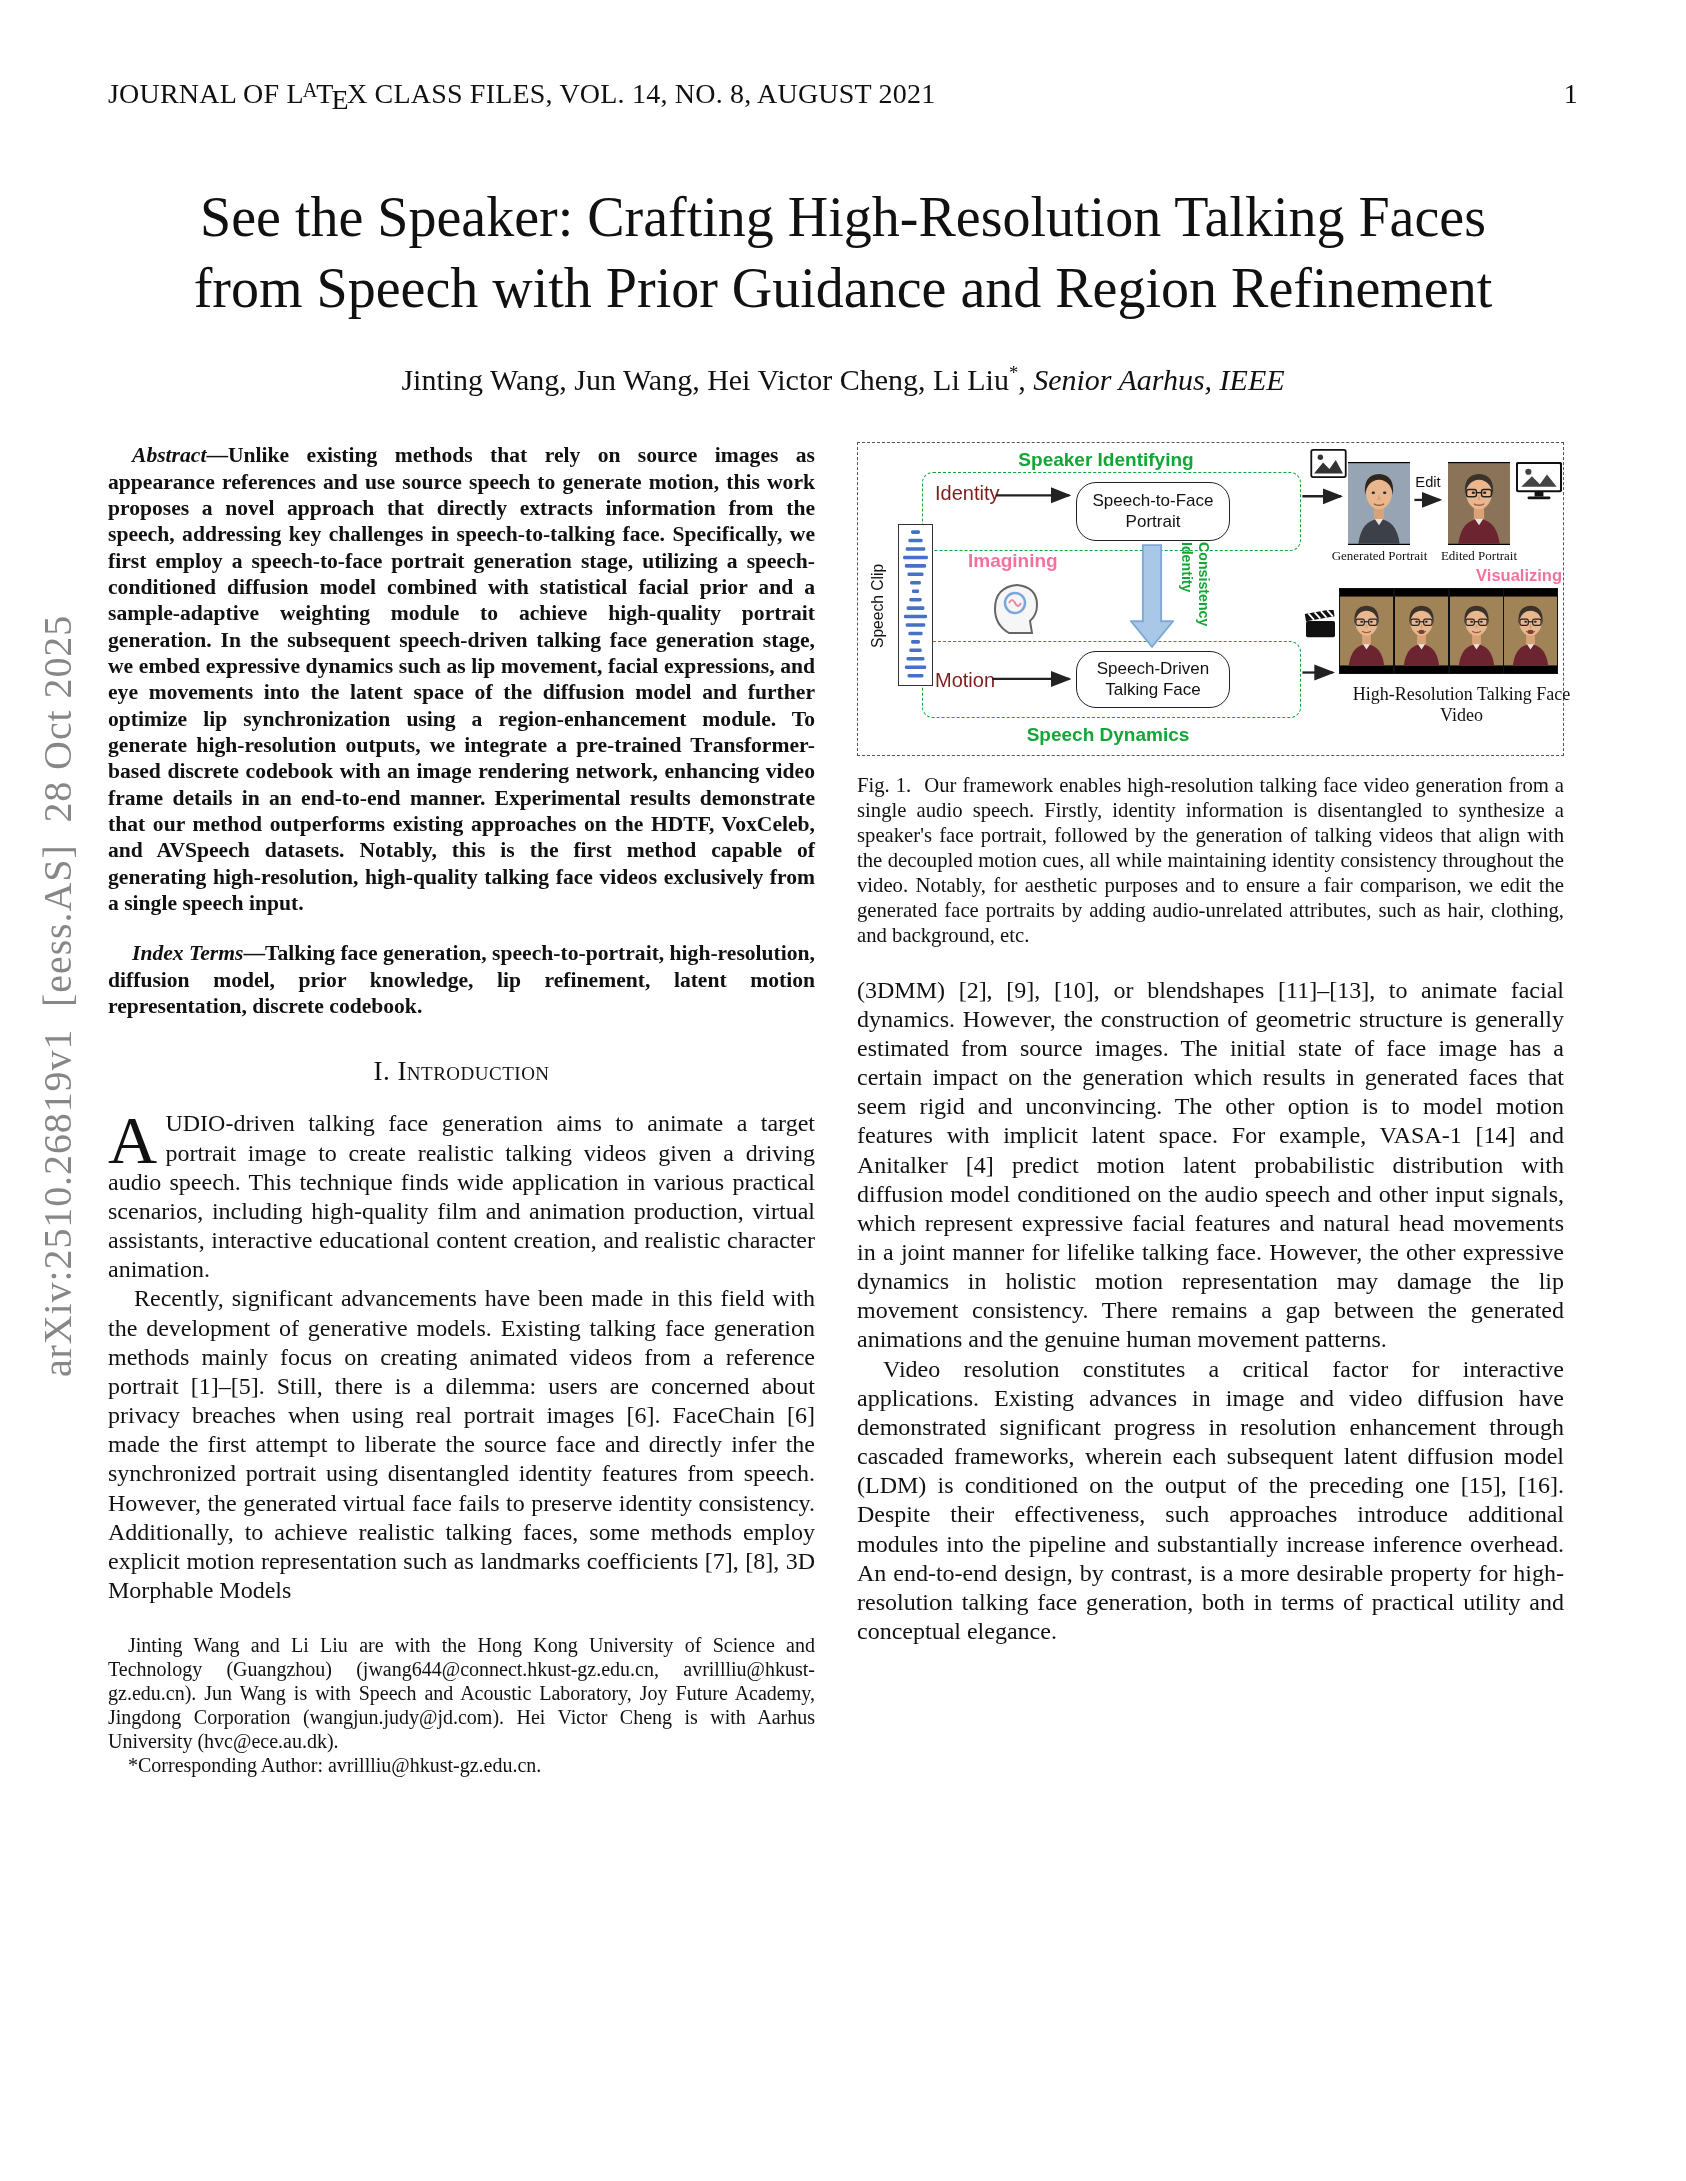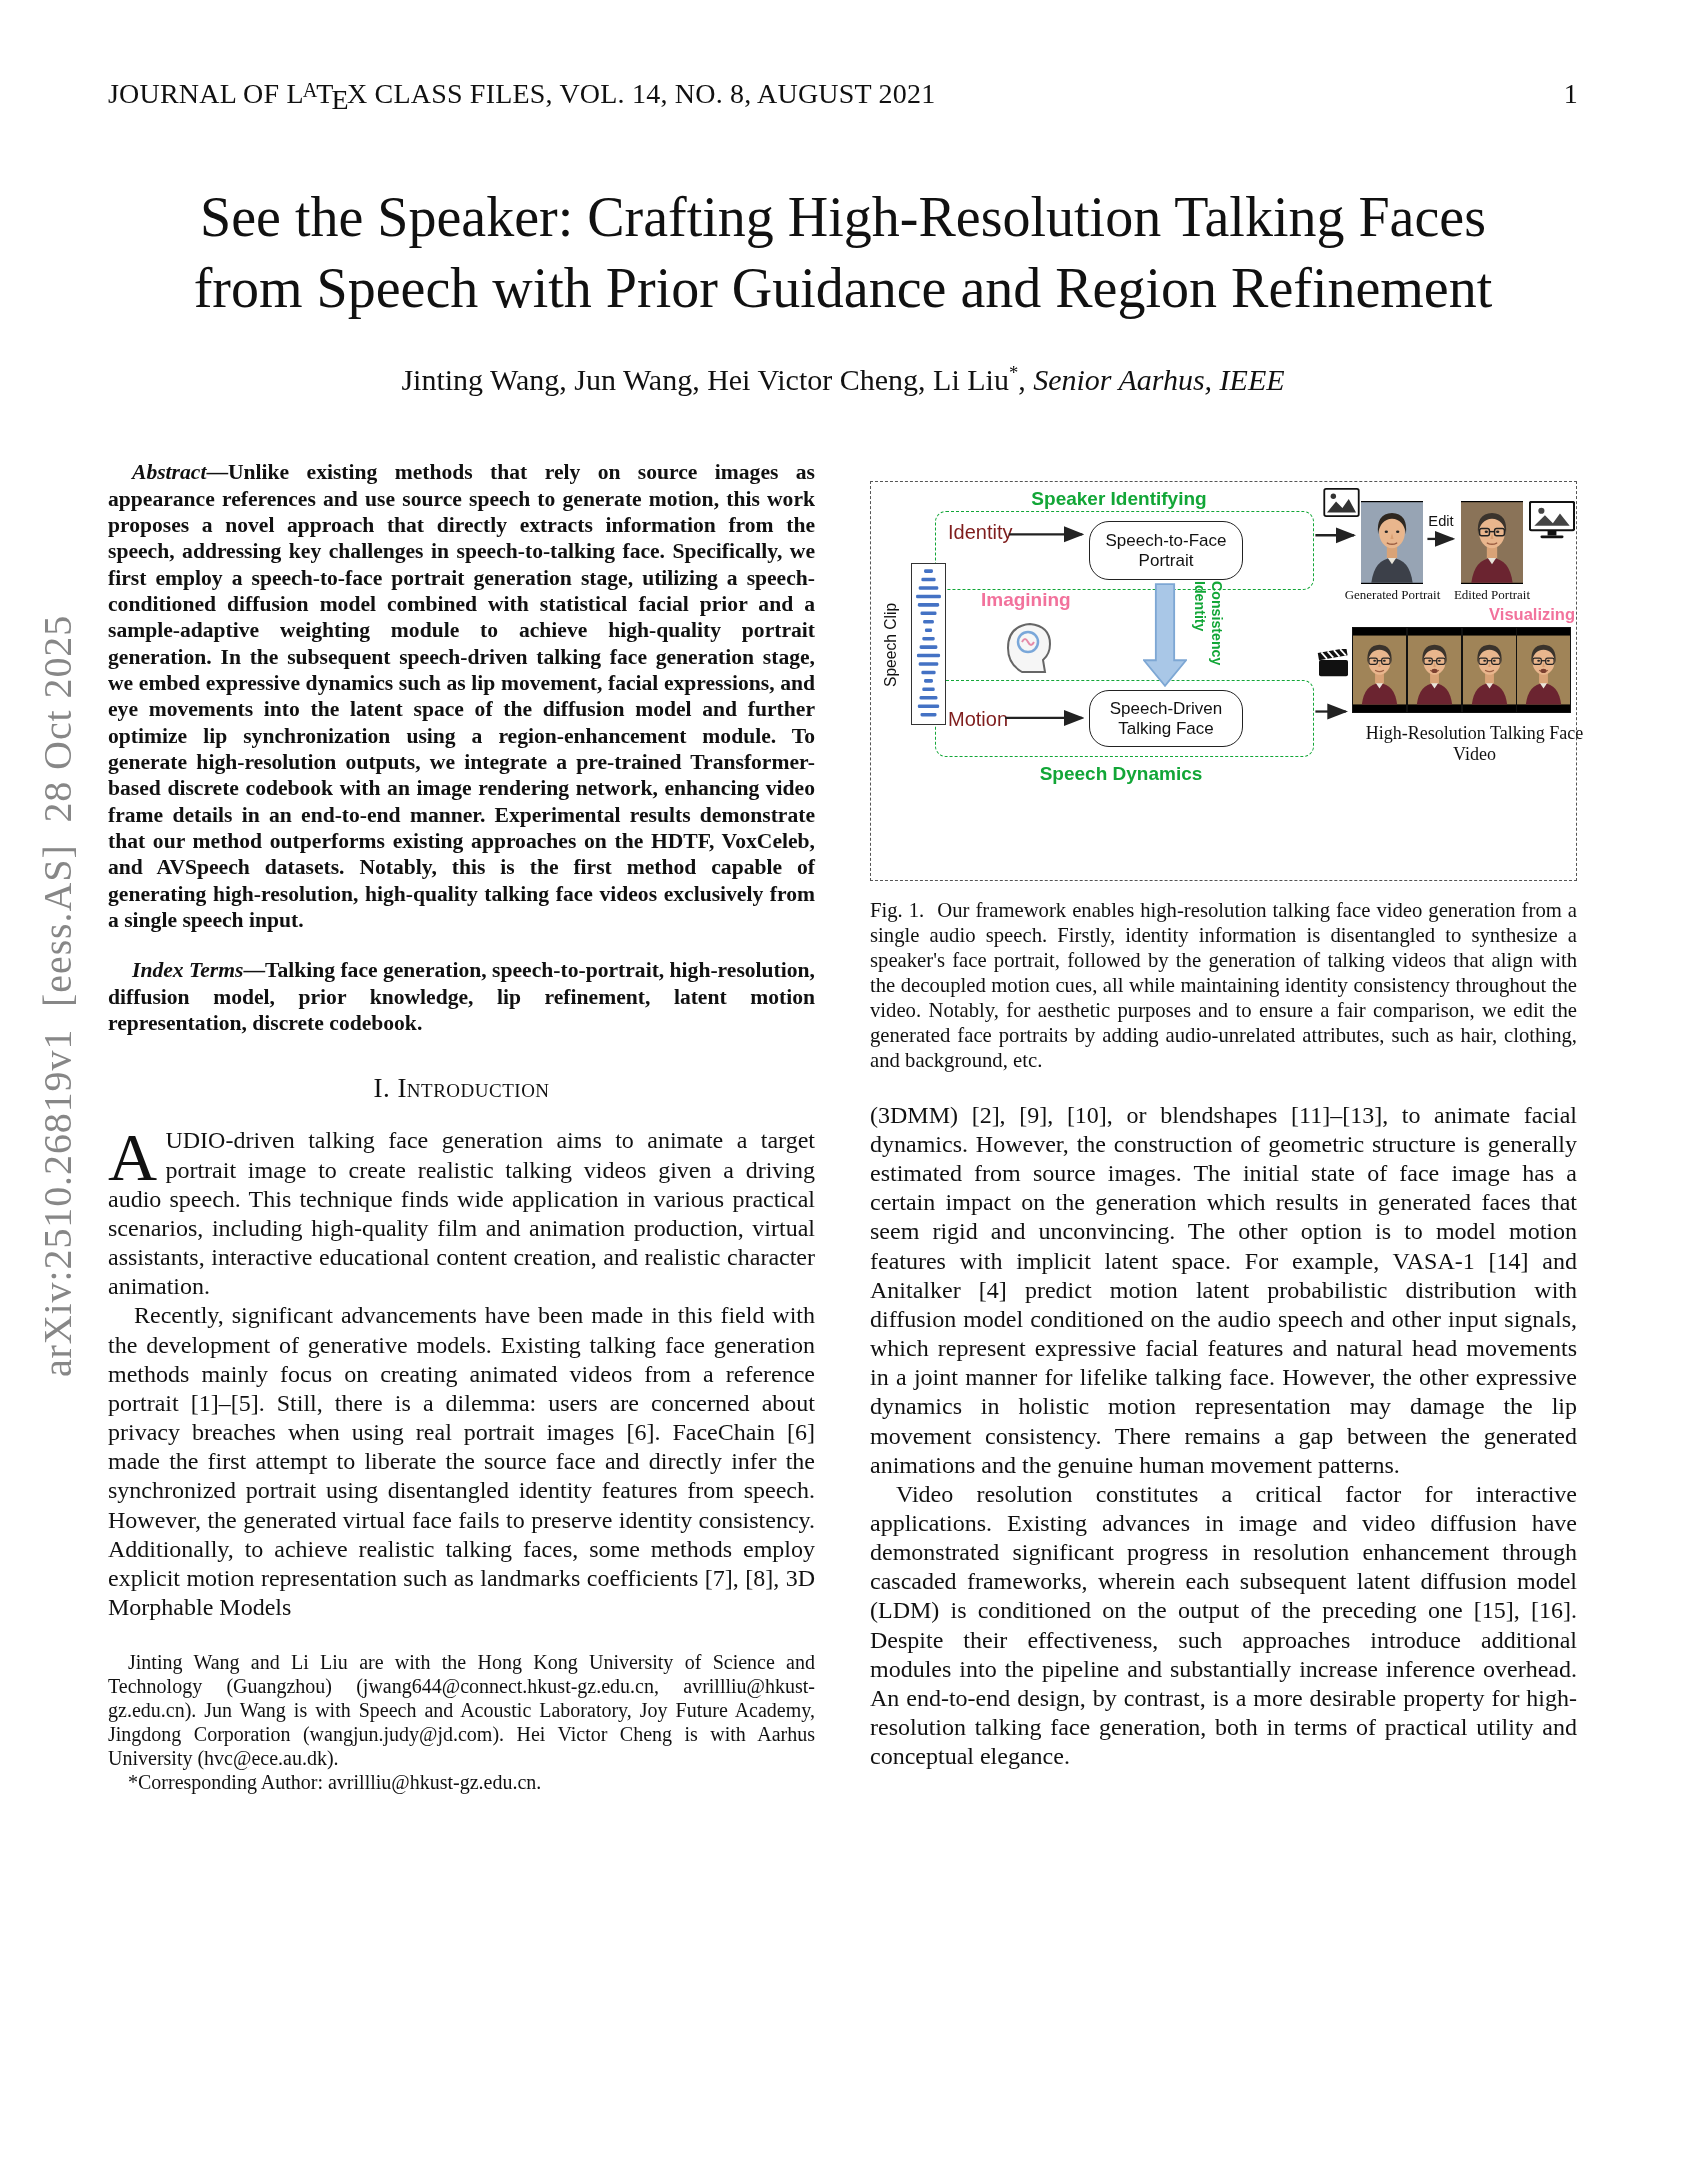--- a/index.html
+++ b/index.html
@@ -24,40 +24,40 @@
   }
 
   .paper-title {
     margin:66px auto 0 auto; max-width:1368px; text-align:center;
     font-weight:400; font-size:56px; line-height:1.26;
   }
   .authors { margin-top:39px; text-align:center; font-size:30px; }
   .authors sup { font-size:0.62em; }
   .authors em { font-style:italic; }
 
-  .columns { display:flex; gap:55px; margin-top:62px;align-items:center; }
+  .columns { display:flex; gap:42px; margin-top:45px; }
   .col { width:707px; text-align:justify; hyphens:auto; }
 
   .abstract, .index-terms { font-weight:bold; font-size:21.6px; line-height:1.22; text-indent:24px; margin:0; }
   .index-terms { margin-top:24px; }
   .lbl-italic { font-style:italic; }
 
   .section-heading { text-align:center; font-variant:small-caps; font-weight:400; font-size:27px; margin:37px 0 22px 0; letter-spacing:0.5px; }
 
   .body-par { font-size:24px; line-height:1.215; margin:0; }
   .body-par.indent { text-indent:26px; }
   .dropcap { float:left; font-size:68px; line-height:53px; padding:4.6px 8.3px 0 0; }
 
   .footnote { margin-top:27.5px; font-size:20px; line-height:1.2; }
   .footnote p { margin:0; text-indent:20px; }
 
   
   figure { margin:0; }
   .fig-canvas {
-    position:relative; width:707px; height:400px; box-sizing:border-box;
+    position:relative; width:707px; height:314px; box-sizing:border-box;
     border:1.8px dashed #555; background:#fff;
     font-family:"Liberation Sans", sans-serif; font-size:15.6px;
   }
   .fig-canvas .abs { position:absolute; }
 
   .glabel { position:absolute; text-align:center; font-weight:bold; font-size:19px; color:var(--green,#12a637); }
   .gbox { position:absolute; border:1.8px dashed var(--green,#12a637); border-radius:11px; }
   .wbox {
     position:absolute; background:#fff; border:1.8px solid #222; border-radius:20px;
     display:flex; align-items:center; justify-content:center; text-align:center;

